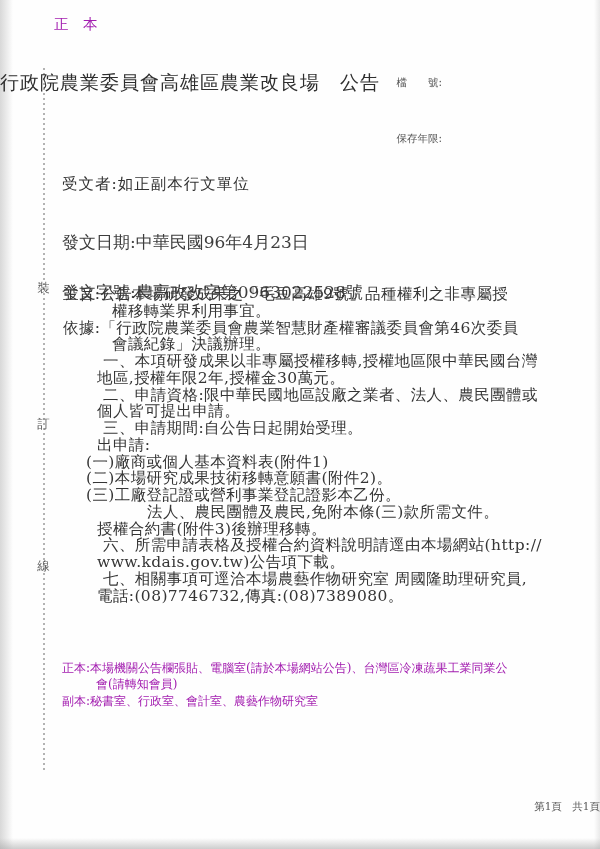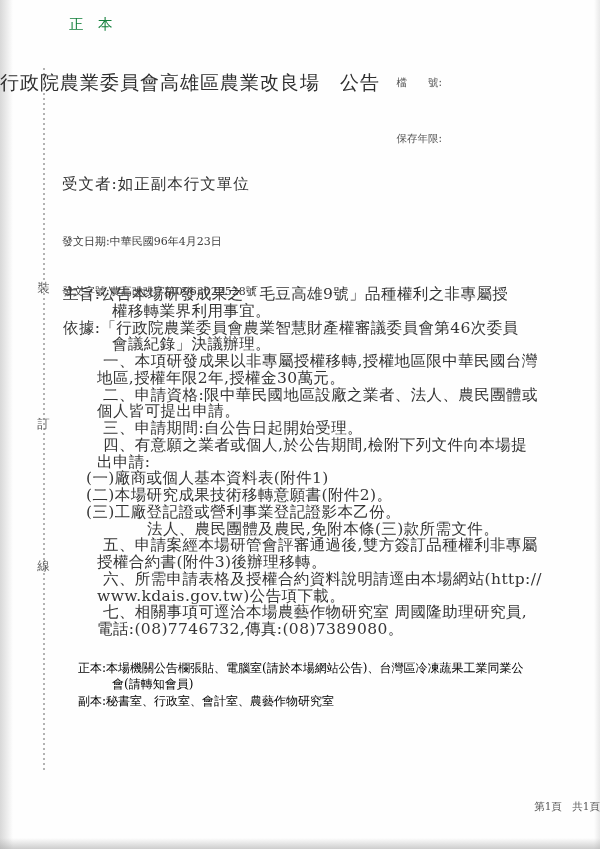--- a/index.html
+++ b/index.html
@@ -27,22 +27,22 @@
   }
   .binding-char {
     position:absolute; left:36px; width:15px;
     font-size:12.5px; color:#5f5f5f; text-align:center; line-height:14px;
   }
   .bc-1 { top:281px; }
   .bc-2 { top:417px; }
   .bc-3 { top:559px; }
 
   .copy-label {
-    position:absolute; left:69px; top:15px;
-    font-size:14.5px; color:#15803d; white-space:pre;
+    position:absolute; left:54px; top:15px;
+    font-size:14.5px; color:#a21caf; white-space:pre;
   }
 
   .filing-block {
     position:absolute; right:158px; top:36px;
     text-align:right; font-size:10.5px; color:#555; line-height:18.5px;
     white-space:pre;
   }
 
   .doc-title {
     position:absolute; left:0; right:0; top:70px;
@@ -50,38 +50,38 @@
     white-space:pre;
   }
 
   .recipient-line {
     position:absolute; left:62px; top:174px;
     font-size:15.5px; letter-spacing:1px; color:#333; white-space:pre;
   }
 
   .meta-block {
     position:absolute; left:62px; top:200px;
-    font-size:11px; line-height:16.8px; color:#3d3d3d; white-space:pre;
+    font-size:17px; line-height:16.8px; color:#3d3d3d; white-space:pre;
   }
 
   .body-block {
     position:absolute; left:0; top:286px; right:0;
     font-size:15.5px; letter-spacing:0.4px; line-height:16.75px; color:#353535;
   }
   .bl { white-space:pre; height:16.75px; overflow:visible; }
   .l0 { padding-left:63px; }
   .l1 { padding-left:112px; }
   .l2 { padding-left:103px; }
   .l3 { padding-left:97px; }
   .l4 { padding-left:86px; }
   .l5 { padding-left:147px; }
 
   .dist-block {
     position:absolute; left:0; top:660px; right:0;
-    font-size:12px; line-height:16.3px; color:#000000;margin-left:16px;
+    font-size:12px; line-height:16.3px; color:#a21caf;
   }
   .dl { white-space:pre; height:16.3px; }
   .d0 { padding-left:62px; }
   .d1 { padding-left:96px; }
 
   .page-num {
     position:absolute; left:0; right:0; top:800px;
     text-align:right; font-size:10.5px; color:#555; white-space:pre;
   }
 </style>
@@ -116,27 +116,25 @@
   <div class="body-block">
     <div class="bl l0">主旨:公告本場研發成果之「毛豆高雄9號」品種權利之非專屬授</div>
     <div class="bl l1">權移轉業界利用事宜。</div>
     <div class="bl l0">依據:「行政院農業委員會農業智慧財產權審議委員會第46次委員</div>
     <div class="bl l1">會議紀錄」決議辦理。</div>
     <div class="bl l2">一、本項研發成果以非專屬授權移轉,授權地區限中華民國台灣</div>
     <div class="bl l3">地區,授權年限2年,授權金30萬元。</div>
     <div class="bl l2">二、申請資格:限中華民國地區設廠之業者、法人、農民團體或</div>
     <div class="bl l3">個人皆可提出申請。</div>
     <div class="bl l2">三、申請期間:自公告日起開始受理。</div>
-    <div class="bl l2">四、有意願之業者或個人,於公告期間,檢附下列文件向本場提</div>
     <div class="bl l3">出申請:</div>
     <div class="bl l4">(一)廠商或個人基本資料表(附件1)</div>
     <div class="bl l4">(二)本場研究成果技術移轉意願書(附件2)。</div>
     <div class="bl l4">(三)工廠登記證或營利事業登記證影本乙份。</div>
     <div class="bl l5">法人、農民團體及農民,免附本條(三)款所需文件。</div>
-    <div class="bl l2">五、申請案經本場研管會評審通過後,雙方簽訂品種權利非專屬</div>
     <div class="bl l3">授權合約書(附件3)後辦理移轉。</div>
     <div class="bl l2">六、所需申請表格及授權合約資料說明請逕由本場網站(http://</div>
     <div class="bl l3">www.kdais.gov.tw)公告項下載。</div>
     <div class="bl l2">七、相關事項可逕洽本場農藝作物研究室 周國隆助理研究員,</div>
     <div class="bl l3">電話:(08)7746732,傳真:(08)7389080。</div>
   </div>
 
   <div class="dist-block">
     <div class="dl d0">正本:本場機關公告欄張貼、電腦室(請於本場網站公告)、台灣區冷凍蔬果工業同業公</div>
     <div class="dl d1">會(請轉知會員)</div>

